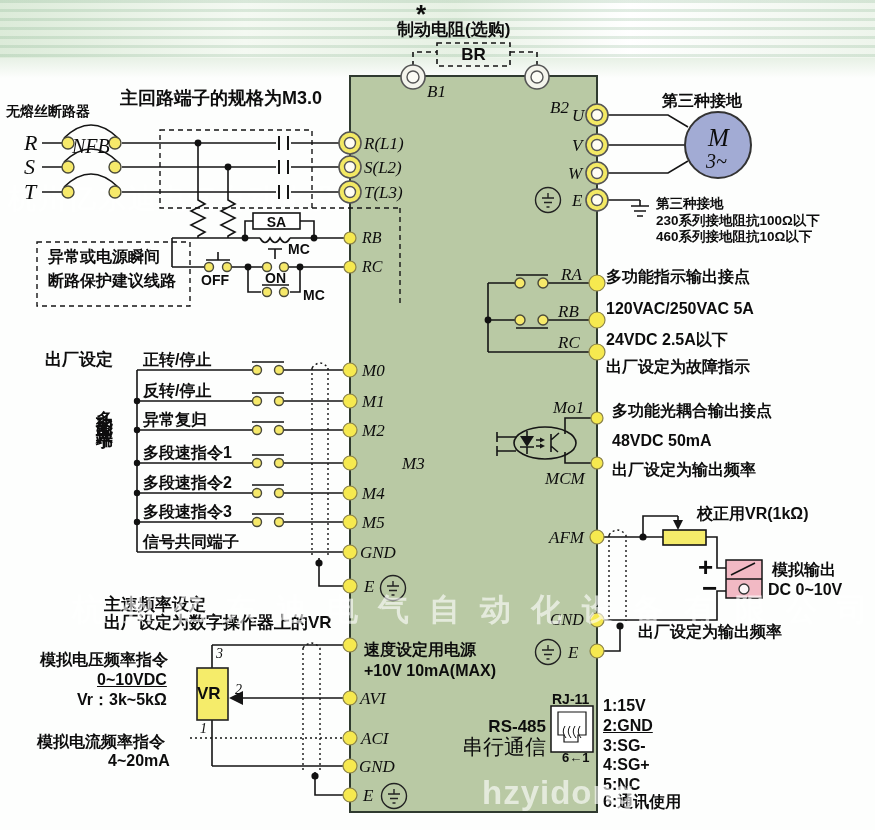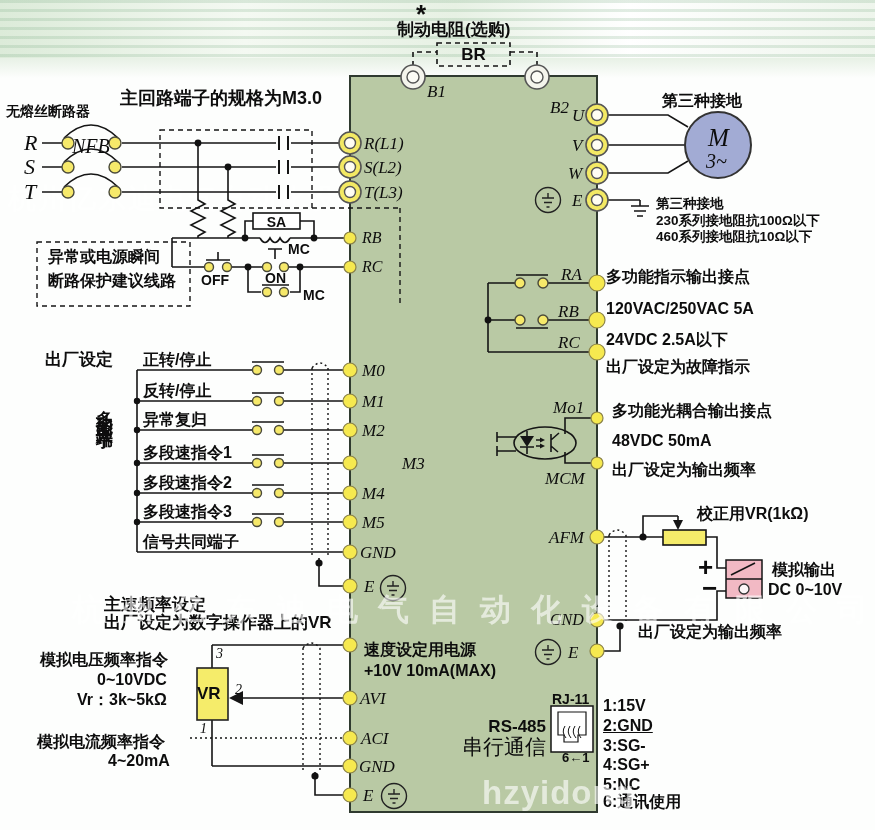--- a/index.html
+++ b/index.html
@@ -325,21 +325,21 @@
 <div class="t" style="left:702px;top:574px;font-size:26px;font-weight:800;">−</div>
 <div class="t cn" style="left:772px;top:561px;">模拟输出</div>
 <div class="t lat" style="left:768px;top:581px;">DC 0~10V</div>
 <div class="t it" style="left:550px;top:611px;font-size:16px;">GND</div>
 <div class="t it" style="left:568px;top:643px;">E</div>
 <div class="t cn" style="left:638px;top:623px;">出厂设定为输出频率</div>
 
 <div class="t cn" style="left:104px;top:595px;font-size:17px;">主速频率设定</div>
 <div class="t cn" style="left:104px;top:613px;font-size:17px;">出厂设定为数字操作器上的VR</div>
 <div class="t cn" style="left:40px;top:651px;">模拟电压频率指令</div>
-<div class="t lat" style="left:97px;top:671px;">0~10VDC</div>
+<div class="t lat" style="left:97px;top:671px;text-decoration:underline;">0~10VDC</div>
 <div class="t lat" style="left:77px;top:691px;">Vr：3k~5kΩ</div>
 <div class="t ctr" style="left:197px;top:684px;width:15px;font-size:17px;font-weight:700;">VR</div>
 <div class="t its" style="left:216px;top:646px;">3</div>
 <div class="t its" style="left:235px;top:682px;">2</div>
 <div class="t its" style="left:200px;top:721px;">1</div>
 <div class="t cn" style="left:37px;top:733px;">模拟电流频率指令</div>
 <div class="t lat" style="left:108px;top:752px;">4~20mA</div>
 
 <div class="t cn" style="left:364px;top:641px;">速度设定用电源</div>
 <div class="t lat" style="left:364px;top:662px;">+10V 10mA(MAX)</div>

